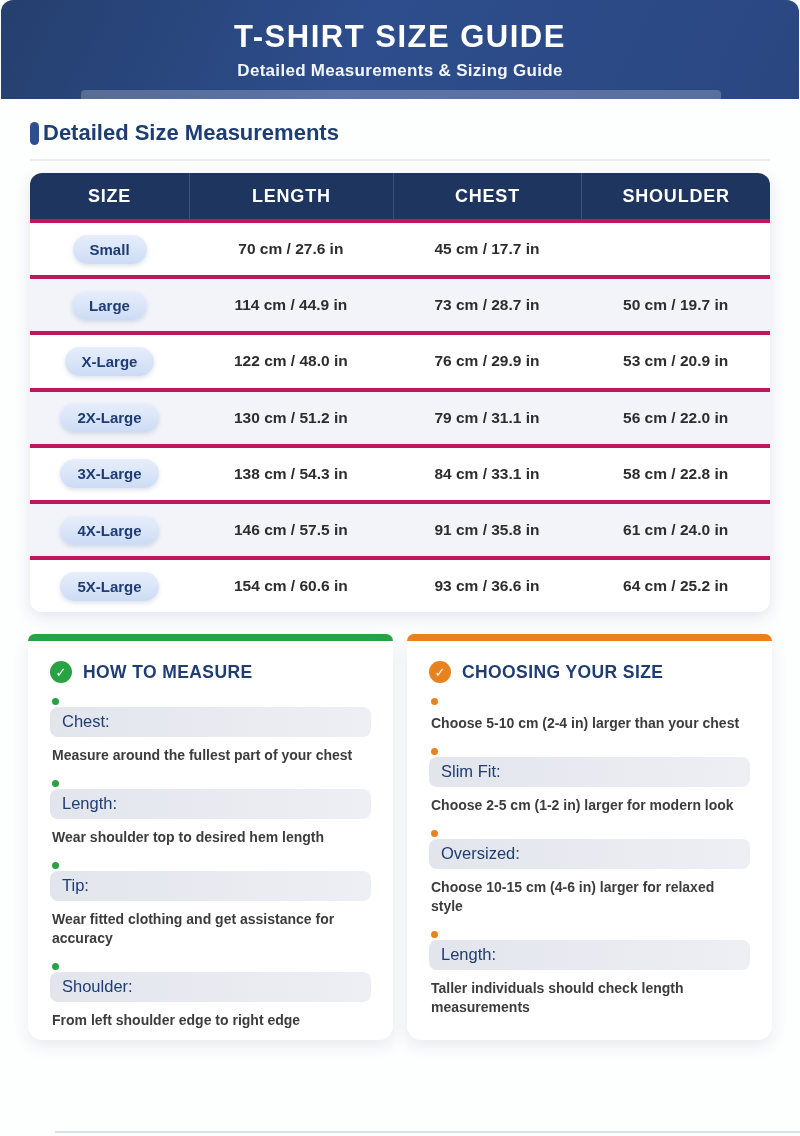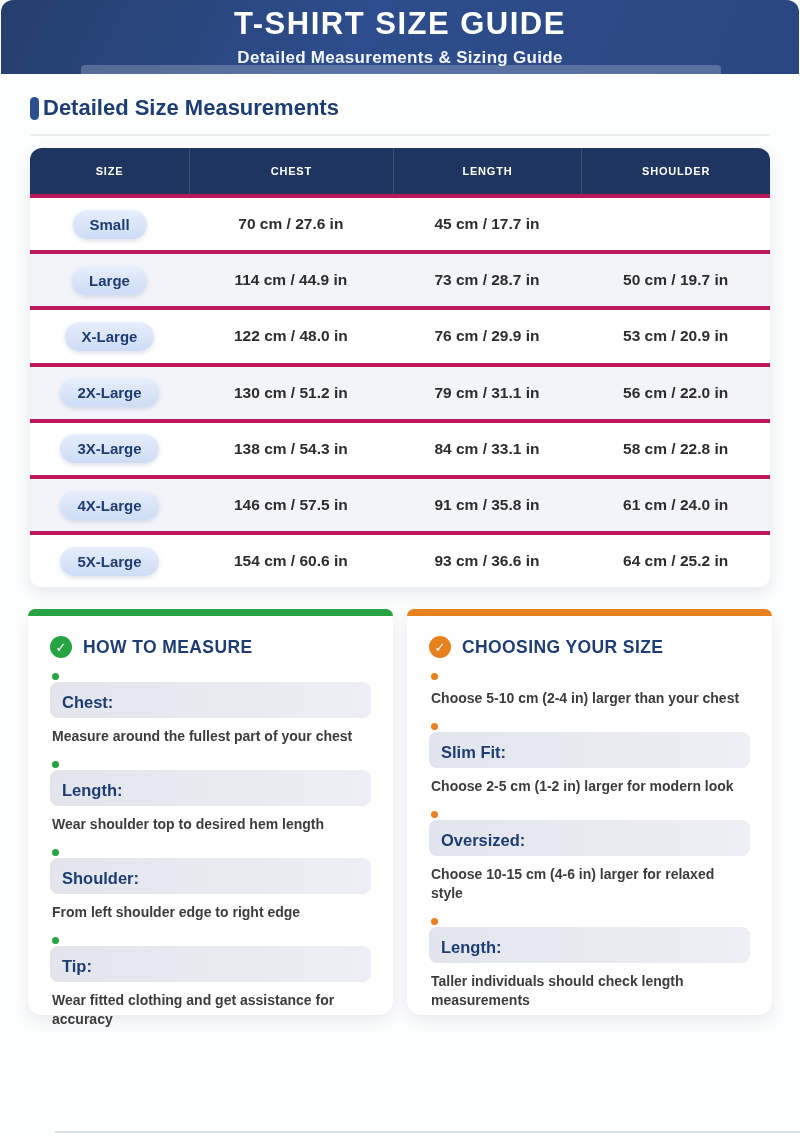--- a/index.html
+++ b/index.html
@@ -8,21 +8,21 @@
     width: 800px; height: 1136px;
     background: #fdfefe;
     font-family: "Liberation Sans", "DejaVu Sans", sans-serif;
     position: relative;
     overflow: hidden;
   }
 
   
   .banner {
     position: relative;
-    height: 74px;
+    height: 99px;
     margin: 0 1px;
     background: linear-gradient(115deg, #253f6e 0%, #2d4d8c 45%, #2a4781 100%);
     border-radius: 12px 12px 0 0;
     display: flex; flex-direction: column; align-items: center; justify-content: center;
     gap: 6px;
   }
   .banner-title {
     color: #ffffff; font-size: 31px; font-weight: 800; letter-spacing: 1.5px;
   }
   .banner-subtitle {
@@ -60,21 +60,21 @@
     box-shadow: 0 5px 16px rgba(30,53,96,0.12);
   }
   .thead {
     display: grid;
     grid-template-columns: 21.5% 27.5% 25.5% 25.5%;
     background: #1e3560;
     height: 46px;
     align-items: center;
   }
   .th {
-    color: #ffffff; font-size: 11px; font-weight: 800; letter-spacing: 0.8px;
+    color: #ffffff; font-size: 18px; font-weight: 800; letter-spacing: 0.8px;
     text-align: center;
     border-left: 1px solid rgba(255,255,255,0.14);
     line-height: 46px; height: 46px;
   }
   .th:first-child { border-left: none; }
   .trow {
     display: grid;
     grid-template-columns: 21.5% 27.5% 25.5% 25.5%;
     height: 56.2px;
     align-items: center;
@@ -126,22 +126,22 @@
   .item { margin-top: 15px; }
   .bullet-dot {
     width: 7px; height: 7px; border-radius: 50%;
     margin: 0 0 2px 2px;
   }
   .card.green .bullet-dot { background: #27a344; }
   .card.orange .bullet-dot { background: #e8821e; }
   .item-label {
     background: linear-gradient(90deg, #e2e5ec 0%, #edeff4 100%);
     border-radius: 8px;
-    padding: 11px 12px 6px;
-    color: #1e3d73; font-size: 16.5px; font-weight: 700;
+    padding: 5px 12px 6px;
+    color: #1e3d73; font-size: 16.5px; font-weight: 400;
   }
   .item-desc {
     margin-top: 9px; padding: 0 2px;
     color: #3c3c3c; font-size: 14px; font-weight: 700; line-height: 1.35;
   }
 
   
   .footer-strip {
     position: absolute; bottom: 3px; left: 55px; right: 0; height: 2px;
     background: #d9e1ea;
@@ -160,22 +160,22 @@
 
   <div class="section-head">
     <div class="accent-bar"></div>
     <div class="section-title">Detailed Size Measurements</div>
   </div>
   <div class="section-divider"></div>
 
   <div class="size-table">
     <div class="thead">
       <div class="th">SIZE</div>
+      <div class="th">LENGTH</div>
       <div class="th">CHEST</div>
-      <div class="th">LENGTH</div>
       <div class="th">SHOULDER</div>
     </div>
     <div class="tbody">
 
         <div class="trow">
           <div class="td"><span class="size-badge">Small</span></div>
           <div class="td">70 cm / 27.6 in</div>
           <div class="td">45 cm / 17.7 in</div>
         </div>
 
@@ -241,28 +241,28 @@
           </div>
 
           <div class="item">
             <div class="bullet-dot"></div>
             <div class="item-label">Length:</div>
             <div class="item-desc">Wear shoulder top to desired hem length</div>
           </div>
 
           <div class="item">
             <div class="bullet-dot"></div>
+            <div class="item-label">Tip:</div>
+            <div class="item-desc">Wear fitted clothing and get assistance for accuracy</div>
+          </div>
+
+          <div class="item">
+            <div class="bullet-dot"></div>
             <div class="item-label">Shoulder:</div>
             <div class="item-desc">From left shoulder edge to right edge</div>
-          </div>
-
-          <div class="item">
-            <div class="bullet-dot"></div>
-            <div class="item-label">Tip:</div>
-            <div class="item-desc">Wear fitted clothing and get assistance for accuracy</div>
           </div>
         </div>
     </div>
 
     <div class="card orange">
       <div class="card-accent"></div>
       <div class="card-title-row">
         <span class="check-icon">✓</span>
         <span class="card-title">CHOOSING YOUR SIZE</span>
       </div>

